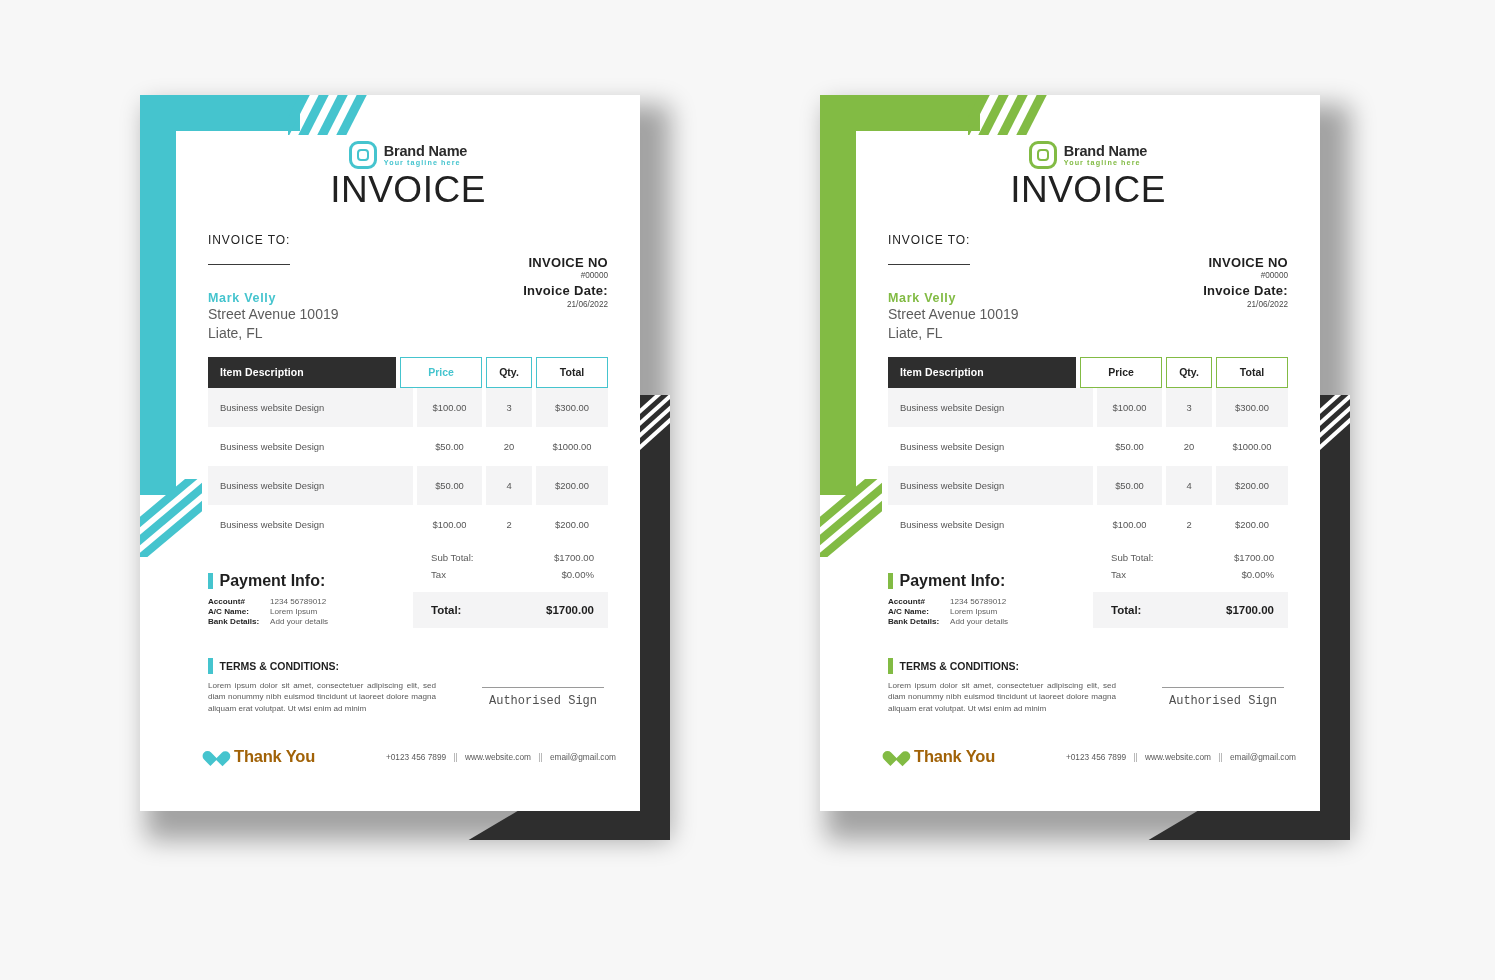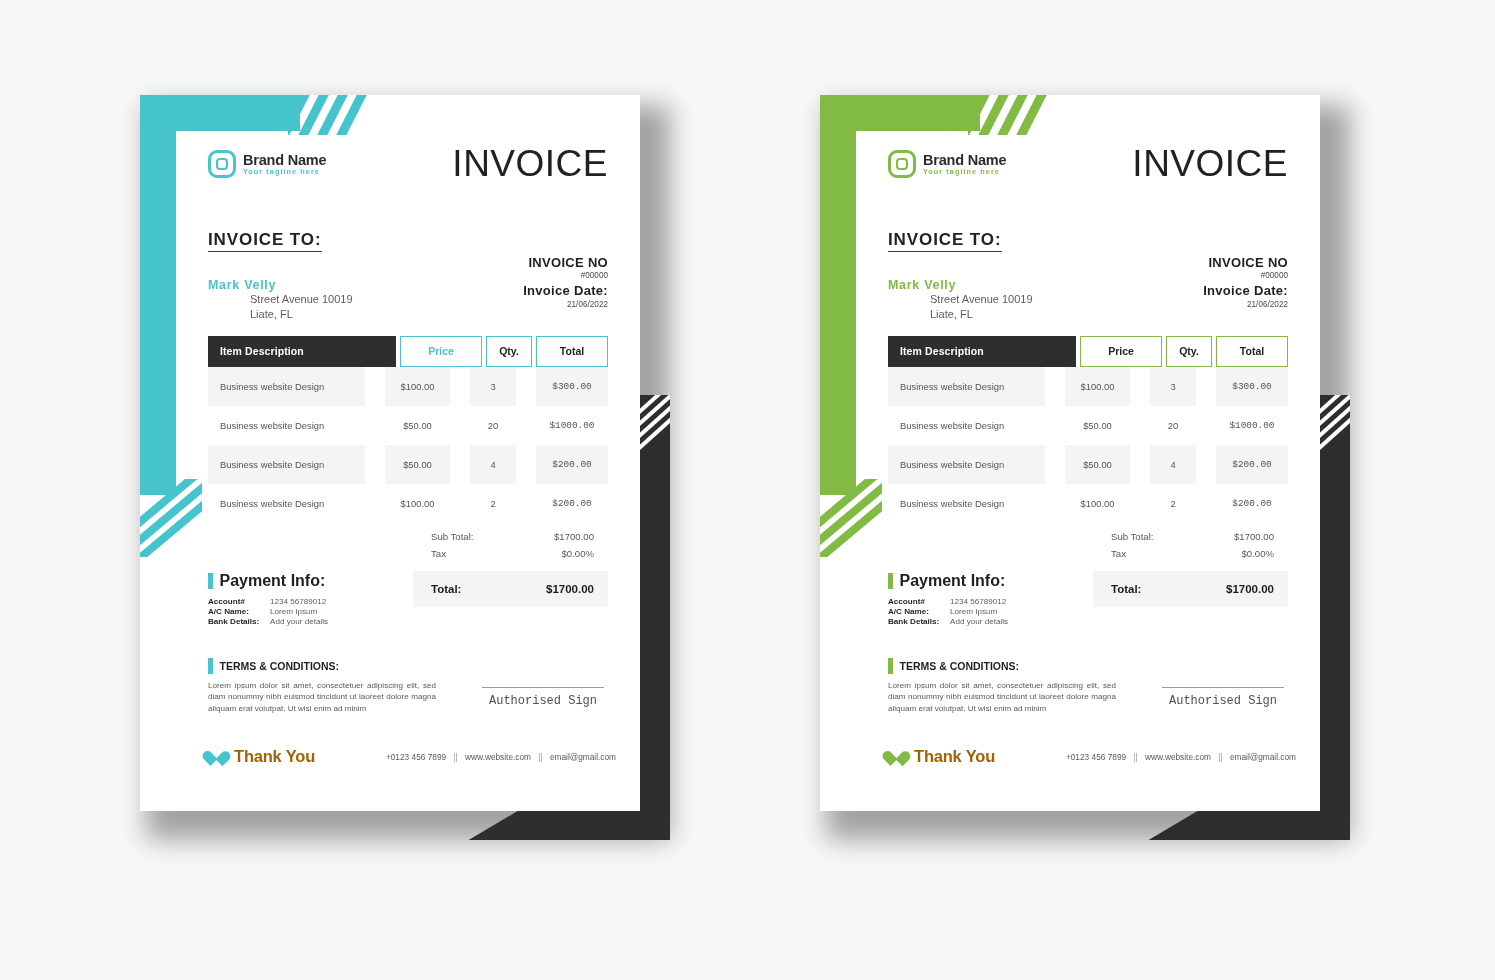--- a/index.html
+++ b/index.html
@@ -136,20 +136,21 @@
     top: 46px;
     width: 400px;
   }
 
   
   .head-row {
     display: flex;
     align-items: center;
     justify-content: space-between;
     height: 46px;
+    flex-direction: column;
   }
   .brand { display: flex; align-items: center; gap: 7px; }
 
   .logo-mark {
     width: 28px; height: 28px;
     position: relative;
     flex: none;
   }
   .logo-mark .ring {
     position: absolute; inset: 0;
@@ -183,39 +184,38 @@
   }
 
   
   .mid-row {
     display: flex;
     justify-content: space-between;
     align-items: flex-start;
     margin-top: 43px;
   }
   .invoice-to-title {
-    font-size: 17px;
-    font-weight: bold;
+    font-size: 12px;
+    font-weight: normal;
     letter-spacing: .9px;
     color: #232323;
-    padding-bottom: 1px;
+    padding-bottom: 17px;
     border-bottom: 1.6px solid #3a3a3a;
     display: inline-block;
   }
   .client-name {
     font-size: 12.5px;
     font-weight: bold;
     letter-spacing: .7px;
     margin-top: 26px;
   }
   .client-line {
-    font-size: 11px;
+    font-size: 14px;
     color: #5c5c5c;
     line-height: 1.35;
-    margin-left: 42px;
   }
   .inv-meta {
     text-align: right;
     margin-top: 24px;
     line-height: 1.34;
   }
   .inv-meta .k { font-size: 13px; font-weight: bold; color: #1f1f1f; letter-spacing: .3px; }
   .inv-meta .v { font-size: 8.2px; color: #4a4a4a; }
 
   
@@ -244,34 +244,34 @@
     justify-content: center;
     font-size: 10.5px;
     font-weight: bold;
     color: #232323;
   }
   .th-cell.wide { width: 72px; }
   .th-cell.narrow { width: 46px; }
 
   .tbl-row {
     display: flex;
-    gap: 20px;
+    gap: 4px;
     height: 39px;
     align-items: stretch;
   }
   .tbl-row.alt .cell { background: #f4f4f5; }
   .cell {
     display: flex;
     align-items: center;
     font-size: 9.4px;
     color: #555;
   }
   .cell.desc { flex: 1; padding-left: 12px; }
   .cell.num  { width: 65px; justify-content: center; }
-  .cell.num.wide { width: 72px; font-family: Liberation Mono, monospace; }
+  .cell.num.wide { width: 72px; }
   .cell.num.narrow { width: 46px; }
 
   
   .totals {
     margin-top: 5px;
     margin-left: auto;
     width: 195px;
   }
   .tot-line {
     display: flex;

